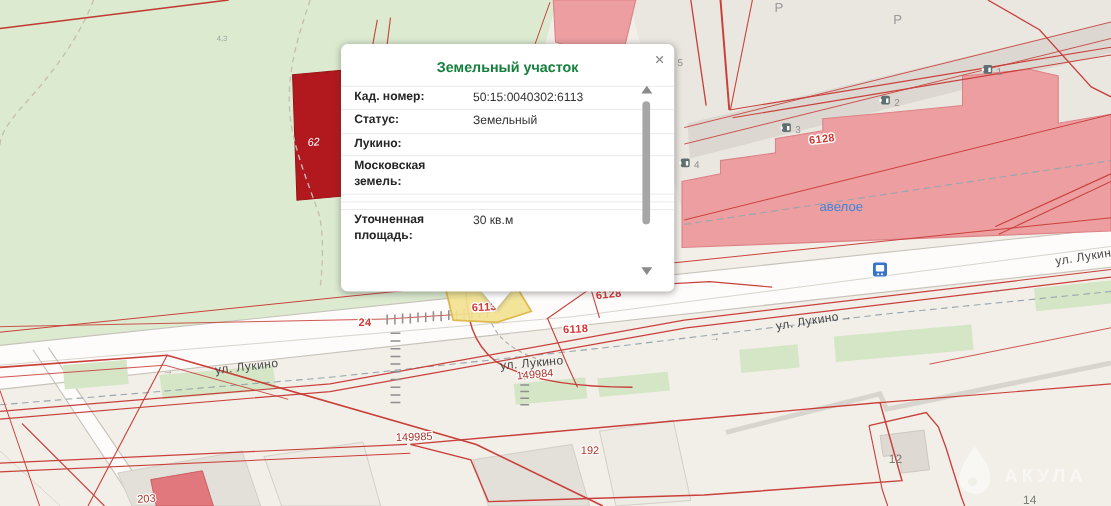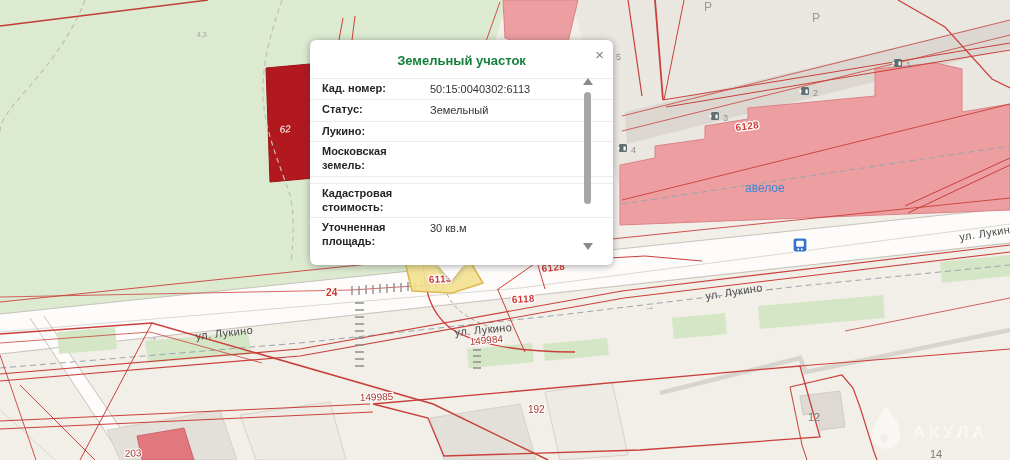--- a/index.html
+++ b/index.html
@@ -239,21 +239,20 @@
       </div>
       <div class="row">
         <div class="lab">Лукино:</div>
       </div>
       <div class="row">
         <div class="lab">Московская земель:</div>
       </div>
       <div class="row">
       </div>
       <div class="row">
-        <div class="lab">Кадастровая стоимость:</div>
       </div>
       <div class="row">
         <div class="lab">Уточненная площадь:</div>
         <div class="val">30 кв.м</div>
       </div>
 
     </div>
     <div class="sb-up"></div>
     <div class="sb-thumb"></div>
     <div class="sb-down"></div>

